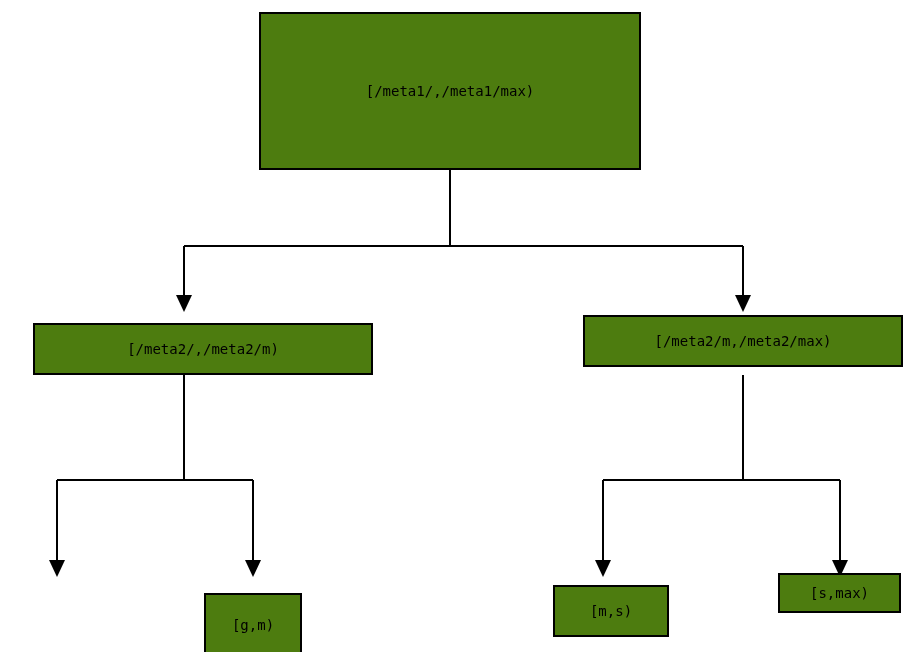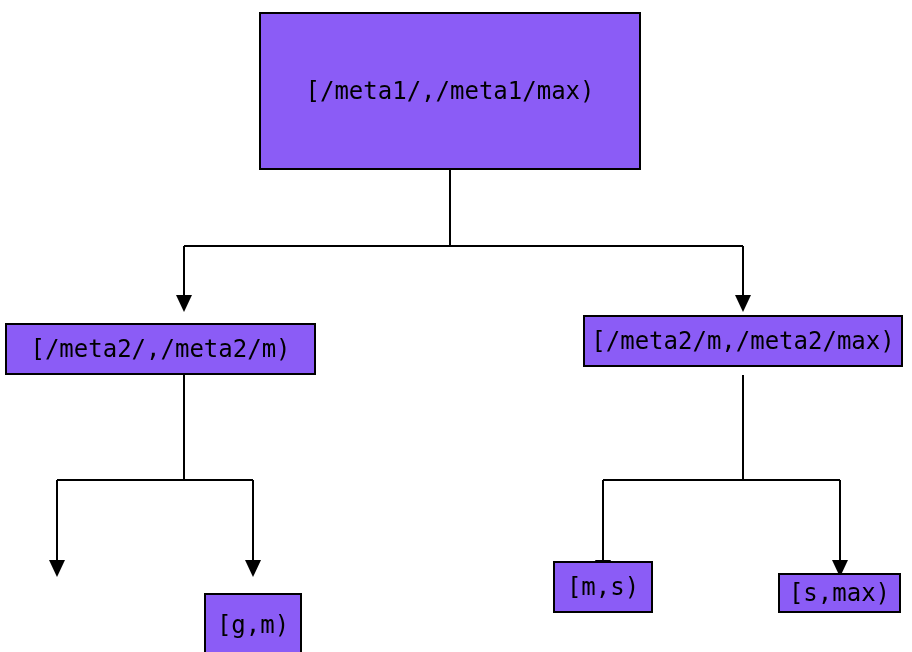--- a/index.html
+++ b/index.html
@@ -19,35 +19,35 @@
     position: absolute;
     left: 0;
     top: 0;
     width: 912px;
     height: 652px;
   }
   .node {
     position: absolute;
     box-sizing: border-box;
     border: 2px solid #000000;
-    background: #8b5cf6;
+    background: #4d7c0f;
     color: #000000;
-    font-size: 24px;
+    font-size: 14px;
     line-height: 1;
     display: flex;
     align-items: center;
     justify-content: center;
     white-space: nowrap;
   }
   .node-root      { left: 259px; top: 12px;  width: 382px; height: 158px; }
-  .node-left      { left: 5px;  top: 323px; width: 311px; height: 52px; }
+  .node-left      { left: 33px;  top: 323px; width: 340px; height: 52px; }
   .node-right     { left: 583px; top: 315px; width: 320px; height: 52px; }
   .node-leaf-ag   { left: 8px;   top: 585px; width: 99px;  height: 52px; }
   .node-leaf-gm   { left: 204px; top: 585px; width: 98px;  height: 64px; margin-top: 8px; }
-  .node-leaf-ms   { left: 553px; top: 561px; width: 100px; height: 52px; }
+  .node-leaf-ms   { left: 553px; top: 585px; width: 116px; height: 52px; }
   .node-leaf-smax { left: 778px; top: 573px; width: 123px; height: 40px; }
   .edge-line {
     stroke: #000000;
     stroke-width: 2;
     fill: none;
   }
   .arrowhead {
     fill: #000000;
     stroke: none;
   }

